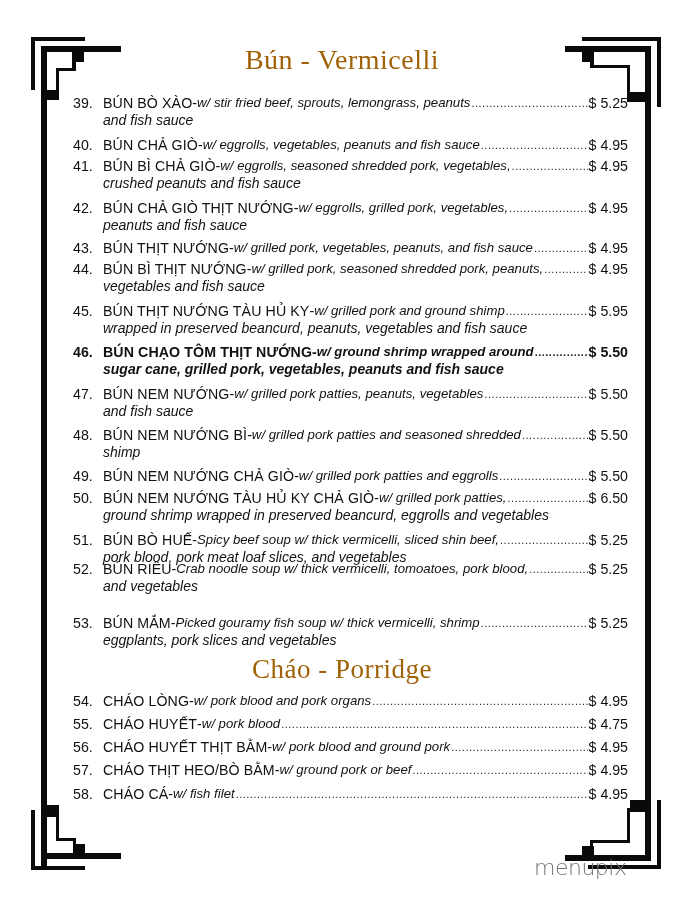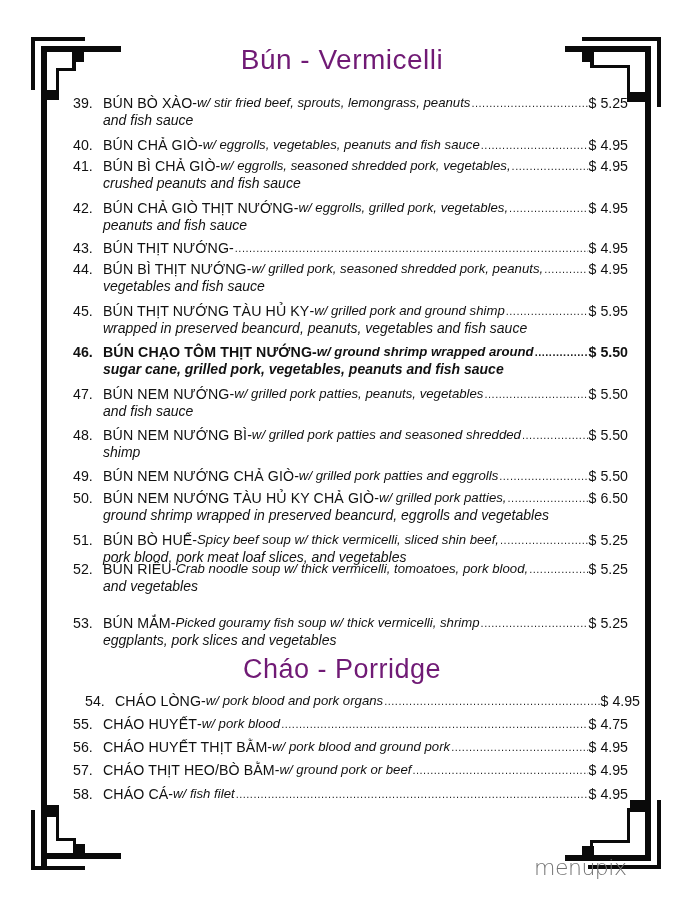--- a/index.html
+++ b/index.html
@@ -1,18 +1,18 @@
 <!DOCTYPE html>
 <html><head>
 <meta charset="utf-8">
 <style>
   html, body { margin:0; padding:0; background:#fff; }
   body { width:688px; height:901px; position:relative; overflow:hidden; font-family:"Liberation Sans", sans-serif; color:#111; }
   .bar { position:absolute; background:#0a0a0a; }
-  .section-title { position:absolute; left:0; width:684px; text-align:center; font-family:Liberation Sans, sans-serif; font-weight:normal; color:#701a75; letter-spacing:0.5px; }
+  .section-title { position:absolute; left:0; width:684px; text-align:center; font-family:Liberation Serif, serif; font-weight:normal; color:#a16207; letter-spacing:0.5px; }
   .item { position:absolute; left:73px; width:555px; font-size:14.2px; line-height:18px; }
   .line1 { display:flex; align-items:flex-start; white-space:nowrap; }
   .num { width:30px; flex:none; }
   .name { flex:none; text-transform:none; letter-spacing:0.1px; }
   .sep { flex:none; }
   .desc { font-style:italic; font-size:13.2px; flex:none; }
   .dots { flex:1 1 auto; overflow:hidden; font-size:11px; letter-spacing:0.5px; color:#222; margin:0 1px; min-width:6px; }
   .dots::before { content:"........................................................................................................................................................................................................"; }
   .price { flex:none; }
   .cont { padding-left:30px; font-style:italic; font-size:14px; white-space:nowrap; line-height:17px; }
@@ -114,20 +114,21 @@
         <span class="dots"></span>
         <span class="price">$ 4.95</span>
       </div>
     <div class="cont">peanuts and fish sauce</div>
   </div>
   <div class="item" style="top:239px;">
     <div class="line1">
         <span class="num">43.</span>
         <span class="name">BÚN THỊT NƯỚNG</span>
         <span class="sep"> - </span>
+        <span class="desc">w/ grilled pork, vegetables, peanuts, and fish sauce</span>
         <span class="dots"></span>
         <span class="price">$ 4.95</span>
       </div>
   </div>
   <div class="item" style="top:260px;">
     <div class="line1">
         <span class="num">44.</span>
         <span class="name">BÚN BÌ THỊT NƯỚNG</span>
         <span class="sep"> - </span>
         <span class="desc">w/ grilled pork, seasoned shredded pork, peanuts,</span>
@@ -232,21 +233,21 @@
         <span class="dots"></span>
         <span class="price">$ 5.25</span>
       </div>
     <div class="cont">eggplants, pork slices and vegetables</div>
   </div>
 </div>
 
 <h2 class="section-title" style="top:654px;margin:0;font-size:27px;">Cháo - Porridge</h2>
 
 <div>
-  <div class="item" style="top:692px;margin-left:12px;">
+  <div class="item" style="top:692px;">
     <div class="line1">
         <span class="num">54.</span>
         <span class="name">CHÁO LÒNG</span>
         <span class="sep"> - </span>
         <span class="desc">w/ pork blood and pork organs</span>
         <span class="dots"></span>
         <span class="price">$ 4.95</span>
       </div>
   </div>
   <div class="item" style="top:715px;">

